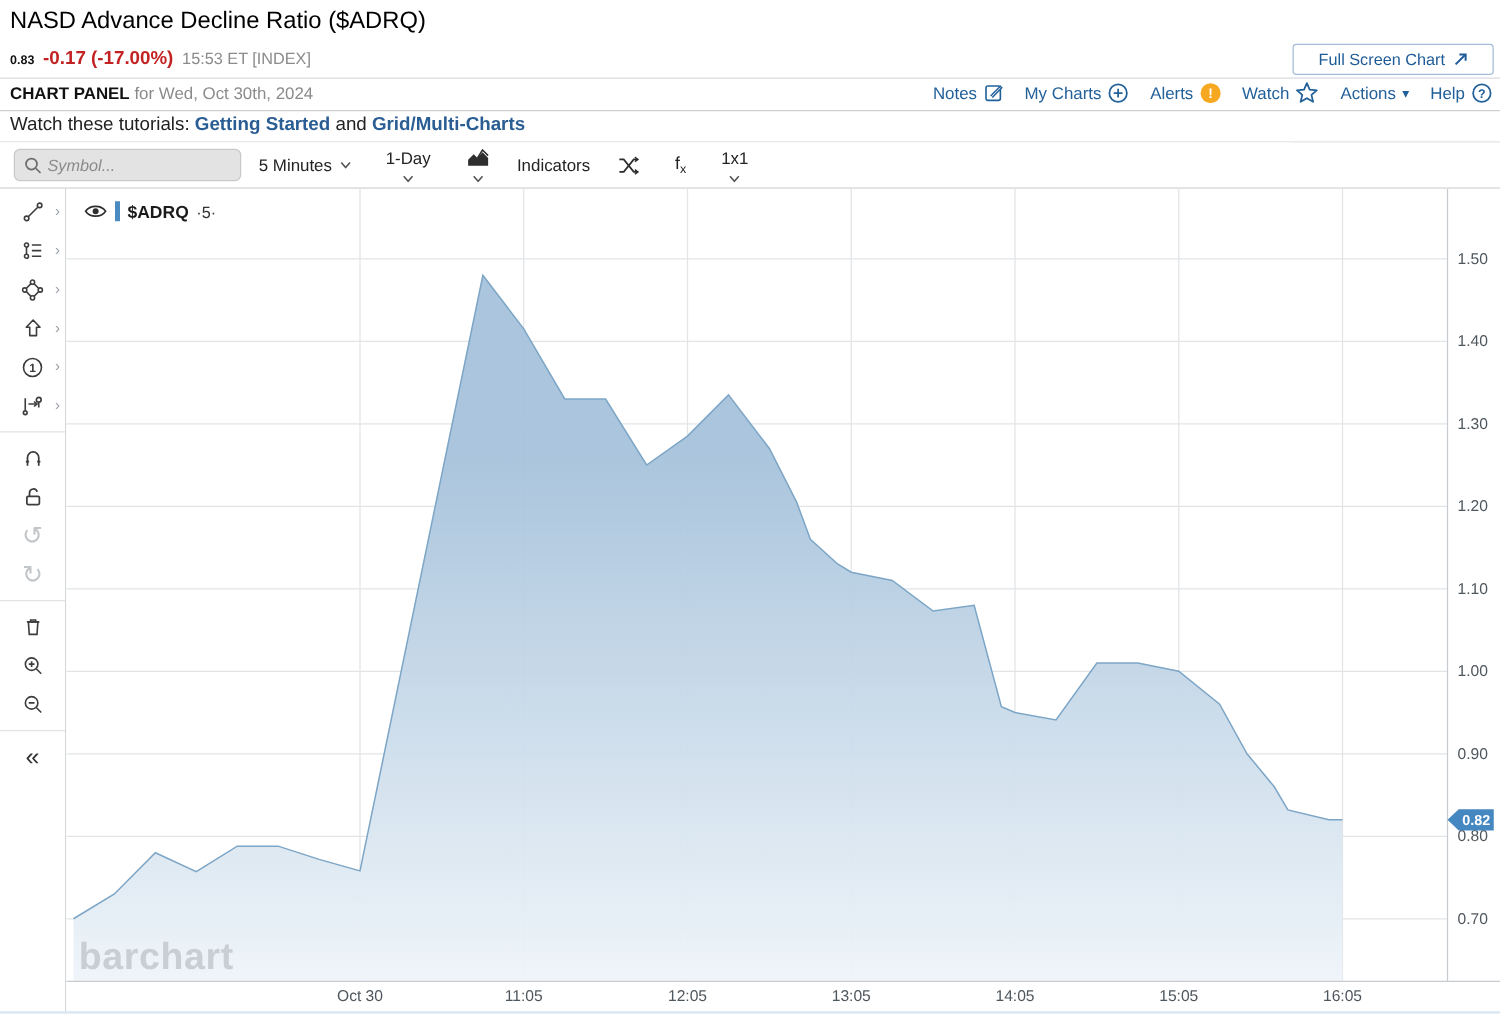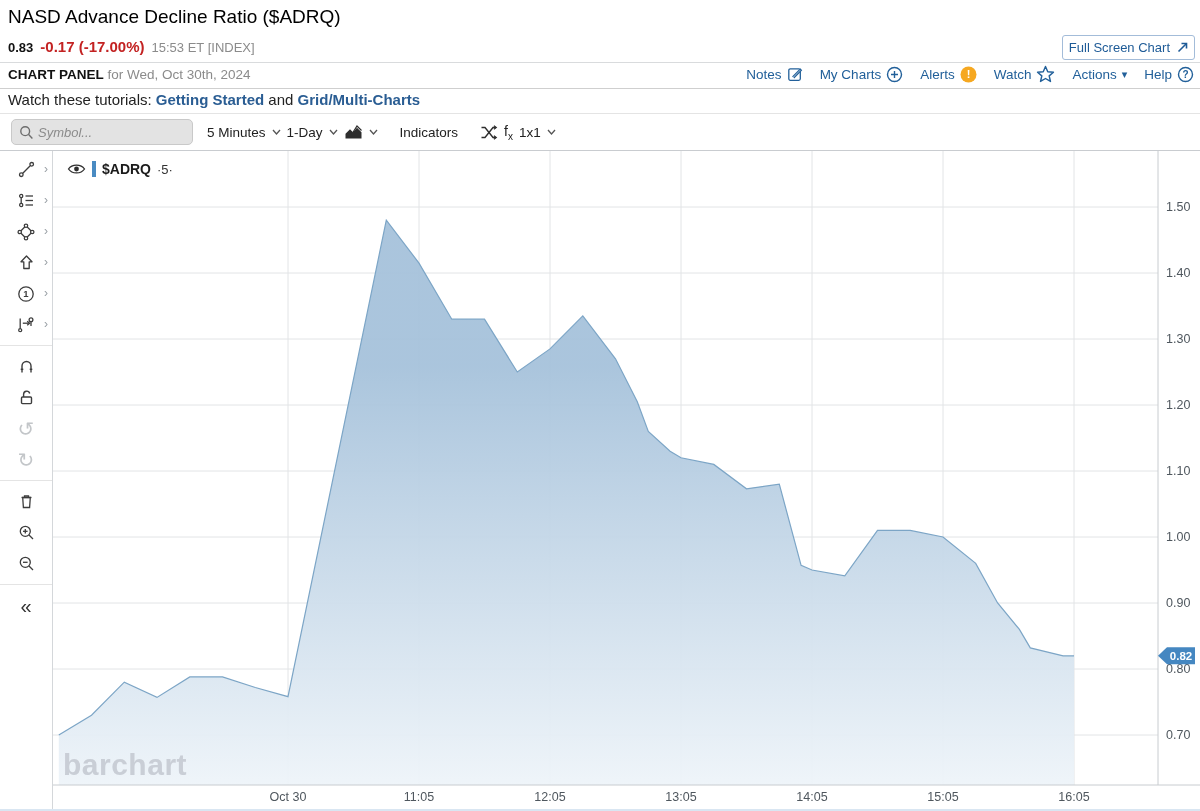--- a/index.html
+++ b/index.html
@@ -2,26 +2,26 @@
 <html><head>
 <meta charset="utf-8">
 <style>
   * { margin:0; padding:0; box-sizing:border-box; }
   html,body { width:1200px; height:811px; background:#fff; font-family:"Liberation Sans",sans-serif; overflow:hidden; }
   .page { position:relative; width:1200px; height:811px; background:#fff; }
 
   
   .title { position:absolute; top:6px; left:8px; font-size:19px; font-weight:normal; color:#000; }
   .quote-row { position:absolute; top:38px; left:8px; display:flex; align-items:baseline; gap:7px; }
-  .quote-last { font-size:13px; font-weight:bold; color:#111; }
+  .quote-last { font-size:10px; font-weight:bold; color:#111; }
   .quote-change { font-size:15px; font-weight:bold; color:#c32222; }
   .quote-time { font-size:13px; color:#8b8b8b; }
   .fs-btn { position:absolute; top:35px; right:5px; display:flex; align-items:center; gap:7px;
             border:1px solid #a3bcd9; border-radius:3px; background:#fff; color:#1e5b97;
-            font-size:13px; padding:4px 6px; cursor:pointer; }
+            font-size:13px; padding:4px 20px; cursor:pointer; }
   .rule { position:absolute; left:0; width:1200px; height:1px; background:#d9dbdd; }
   .panel-row { position:absolute; top:63px; left:0; width:1200px; height:25px; }
   .panel-label { position:absolute; left:8px; top:4px; font-size:13.5px; color:#111; }
   .panel-label b { font-weight:bold; }
   .panel-date { color:#8b8b8b; font-weight:normal; }
   .menu { position:absolute; right:6px; top:2px; display:flex; align-items:center; gap:17px; }
   .menu a { display:flex; align-items:center; gap:5px; color:#22609a; font-size:13.5px; text-decoration:none; cursor:pointer; }
   .caret { font-size:11px; color:#22609a; }
   .tut-row { position:absolute; top:91px; left:8px; font-size:15px; color:#222; }
   .tut-row a { color:#2a5d93; font-weight:bold; text-decoration:none; cursor:pointer; }
@@ -29,21 +29,21 @@
   
   .toolbar { position:absolute; top:114px; left:0; width:1032px; height:36px; background:#fff; }
   .tb-left { position:absolute; left:11px; top:0; height:36px; display:flex; align-items:center; }
   .tb-right { position:absolute; right:12px; top:0; height:36px; display:flex; align-items:center; gap:16px; }
   .search-box { position:relative; width:182px; height:26px; background:#e3e3e3; border:1px solid #c9c9c9; border-radius:5px; }
   .search-box svg { position:absolute; left:7px; top:5px; }
   .search-box input { position:absolute; left:26px; top:0; width:150px; height:24px; border:none; background:transparent;
                       font-family:"Liberation Sans",sans-serif; font-size:13px; font-style:italic; color:#555; outline:none; }
   .search-box input::placeholder { color:#8b8b8b; font-style:italic; }
   .tb-item { display:flex; align-items:center; gap:6px; font-size:13.5px; color:#222; cursor:pointer; white-space:nowrap; }
-  .tb-gap14{ margin-left:14px; } .tb-gap18{ margin-left:6px; } .tb-gap22{ margin-left:22px; }
+  .tb-gap14{ margin-left:14px; } .tb-gap18{ margin-left:28px;flex-direction:column; } .tb-gap22{ margin-left:22px; }
   .fx { font-size:14px; color:#222; } .fx sub { font-size:10px; }
   .glyph { font-size:17px; color:#333; line-height:1; }
   .tb-sep { width:1px; height:24px; background:#d8d8d8; }
 
   
   .workspace { position:absolute; top:150px; left:0; width:1200px; height:661px; border-top:1px solid #c9ccd0; display:flex; }
   .tool-rail { width:53px; height:660px; background:#fff; border-right:1px solid #d4d7da; padding-top:3px; }
   .rail-btn { position:relative; width:52px; height:31px; display:flex; align-items:center; justify-content:center; cursor:pointer; }
   .rail-chev { position:absolute; right:4px; top:8px; font-size:12px; color:#9aa0a6; }
   .rail-sep { width:100%; height:1px; background:#e4e4e4; margin:5px 0; }

